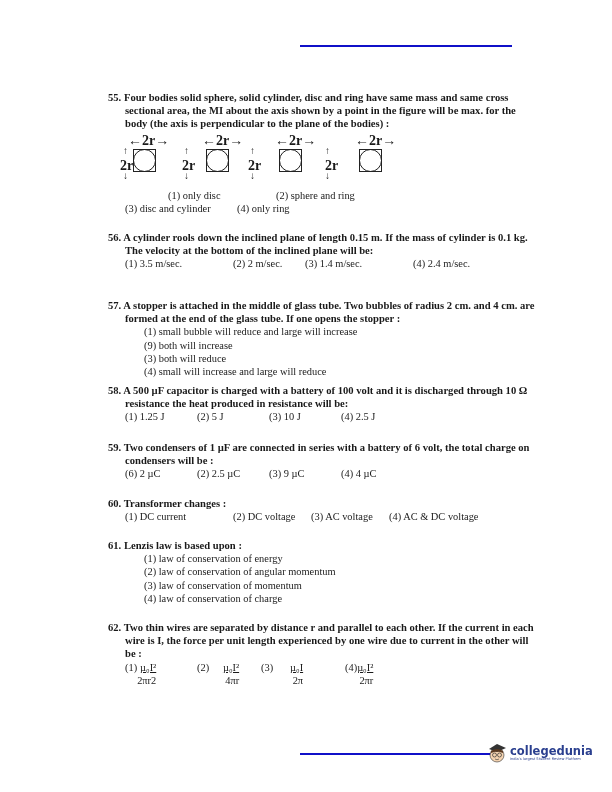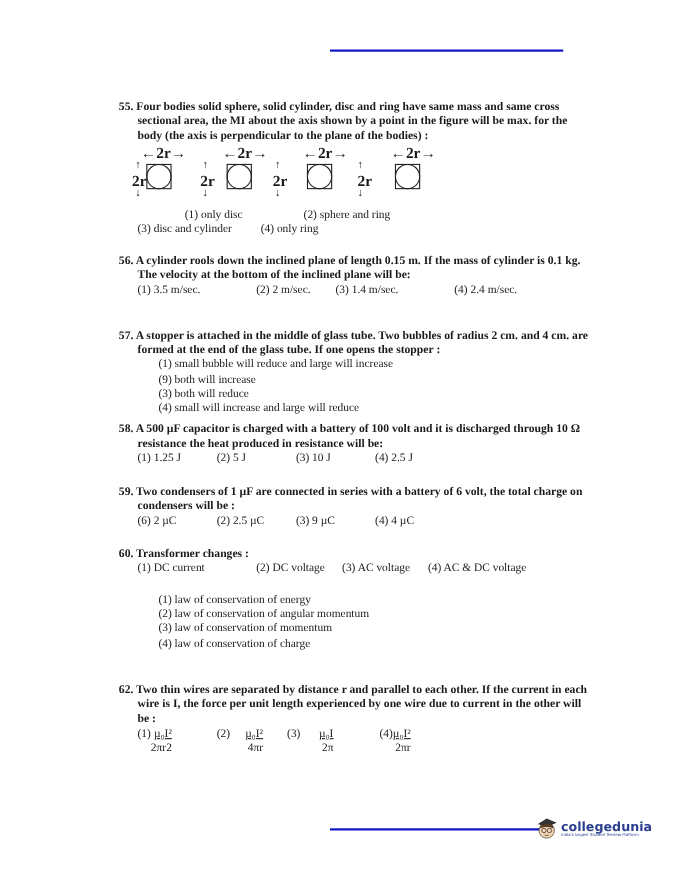--- a/index.html
+++ b/index.html
@@ -149,20 +149,21 @@
   <div class="qtext"><span>60.</span> <span>Transformer changes :</span></div>
   <div class="opts row">
     <span style="width:108px;">(1) DC current</span>
     <span style="width:78px;">(2) DC voltage</span>
     <span style="width:78px;">(3) AC voltage</span>
     <span>(4) AC &amp; DC voltage</span>
   </div>
 </div>
 
 <div class="q" style="top:539px;">
+  <div class="qtext"><span>61.</span> <span>Lenzis law is based upon :</span></div>
   <div class="opts indent list">
     <div>(1) law of conservation of energy</div>
     <div>(2) law of conservation of angular momentum</div>
     <div>(3) law of conservation of momentum</div>
     <div>(4) law of conservation of charge</div>
   </div>
 </div>
 
 <div class="q" style="top:621px;">
   <div class="qtext"><span>62.</span> <span>Two thin wires are separated by distance r and parallel to each other. If the current in each wire is I, the force per unit length experienced by one wire due to current in the other will be :</span></div>

